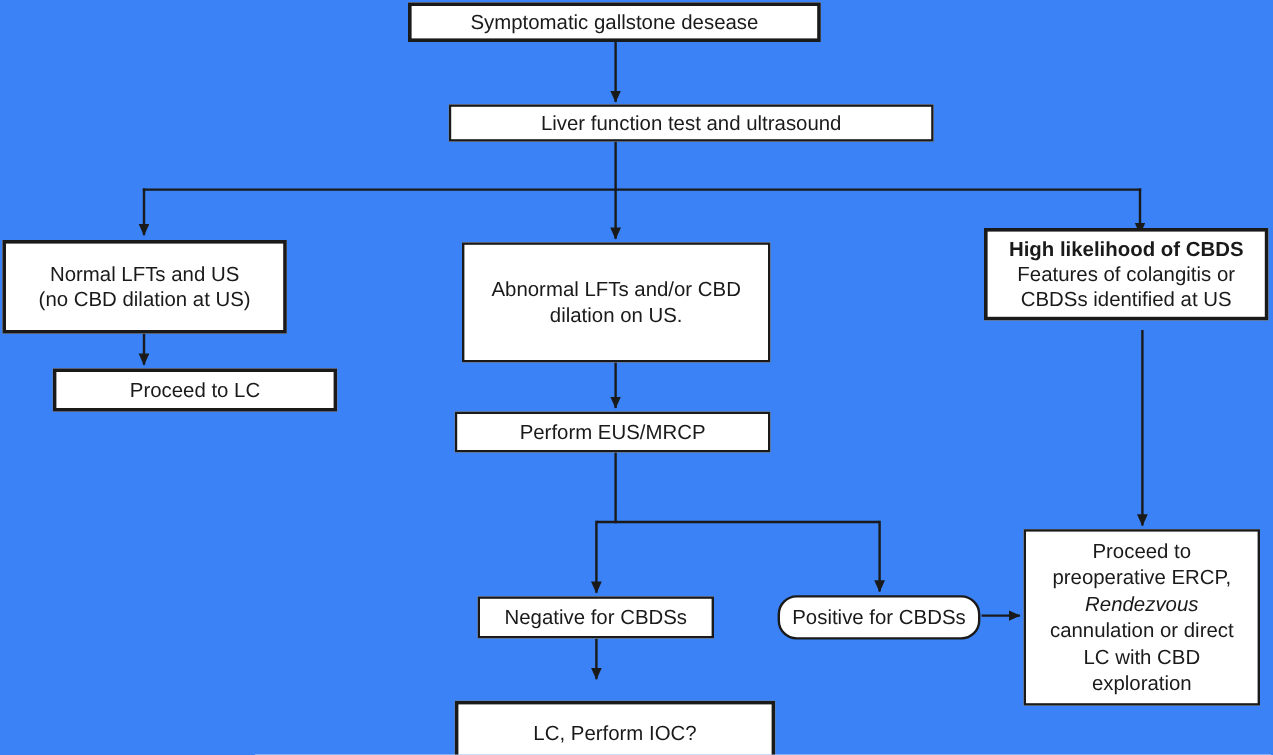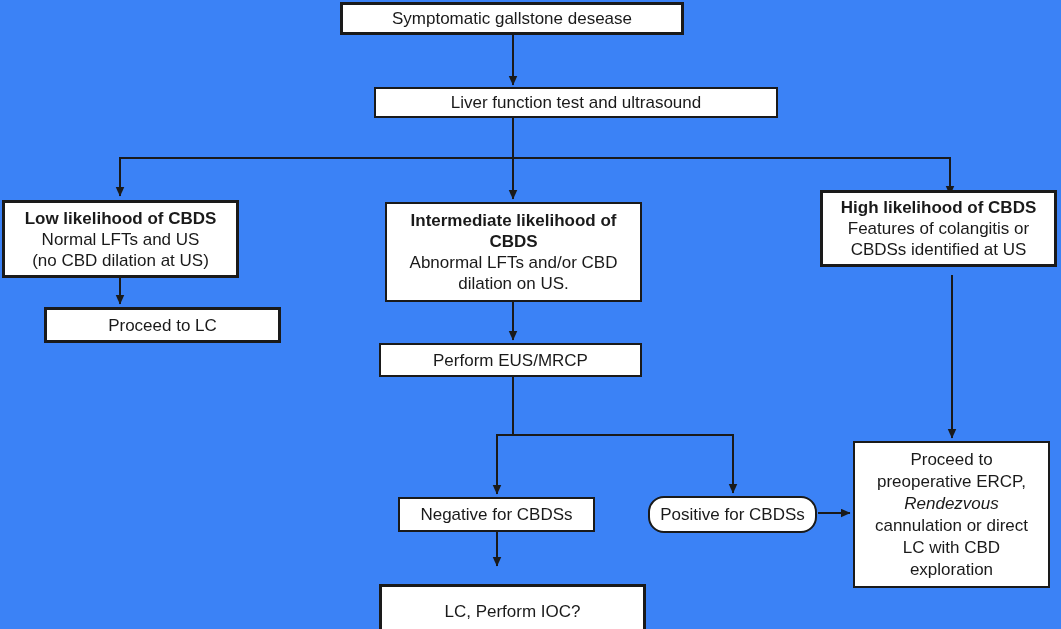--- a/index.html
+++ b/index.html
@@ -73,31 +73,29 @@
 
   <div class="box thick" id="n-symptomatic">
     <span>Symptomatic gallstone desease</span>
   </div>
 
   <div class="box" id="n-lft">
     <span>Liver function test and ultrasound</span>
   </div>
 
   <div class="box thick" id="n-low">
-    <div class="t">Low  likelihood of CBDS</div>
     <div>Normal LFTs and US</div>
     <div>(no CBD dilation at US)</div>
   </div>
 
   <div class="box thick" id="n-proceedlc">
     <span>Proceed to LC</span>
   </div>
 
   <div class="box" id="n-inter">
-    <div class="t">Intermediate likelihood of CBDS</div>
     <div>Abnormal LFTs and/or CBD</div>
     <div>dilation on US.</div>
   </div>
 
   <div class="box" id="n-eus">
     <span>Perform EUS/MRCP</span>
   </div>
 
   <div class="box" id="n-neg">
     <span>Negative for CBDSs</span>

